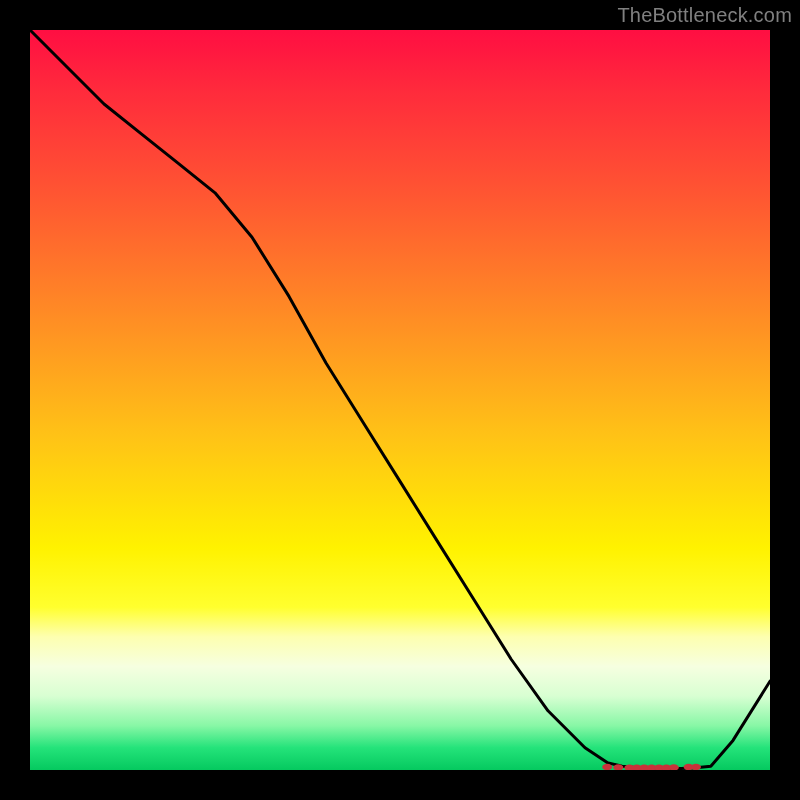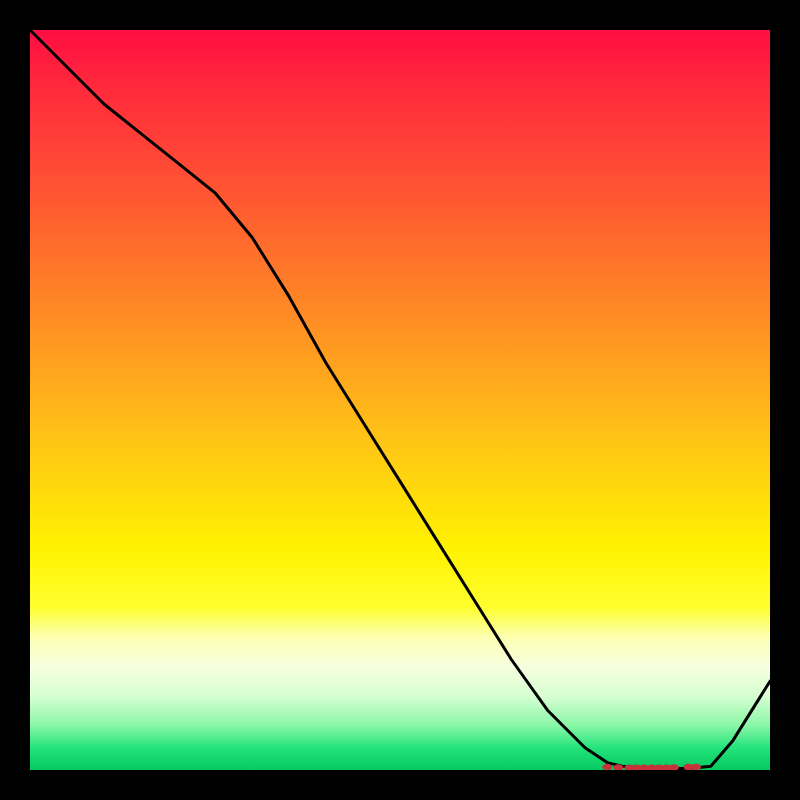--- a/index.html
+++ b/index.html
@@ -71,20 +71,21 @@
   .curve .marker {
     fill: #c8323a;
     stroke: none;
   }
 </style>
 </head>
 <body>
 
 <div class="frame">
 
+  <div class="watermark">TheBottleneck.com</div>
 
   <div class="plot-area">
     <div class="gradient"></div>
 
     <svg class="curve" viewBox="0 0 740 740" preserveAspectRatio="none">
       <path class="line" d="M0.0 0.0 L37.0 37.0 L74.0 74.0 L111.0 103.6 L148.0 133.2 L185.0 162.8 L222.0 207.2 L259.0 266.4 L296.0 333.0 L333.0 392.2 L370.0 451.4 L407.0 510.6 L444.0 569.8 L481.0 629.0 L518.0 680.8 L555.0 717.8 L577.2 732.6 L592.0 736.3 L606.8 737.8 L621.6 738.5 L636.4 738.5 L651.2 738.5 L666.0 737.8 L680.8 736.3 L703.0 710.4 L740.0 651.2"></path>
       <g>
           <ellipse cx="577.2" cy="737.0" rx="5" ry="3.2" class="marker"></ellipse>
           <ellipse cx="588.3" cy="737.4" rx="5" ry="3.2" class="marker"></ellipse>
           <ellipse cx="599.4" cy="737.8" rx="5" ry="3.2" class="marker"></ellipse>

